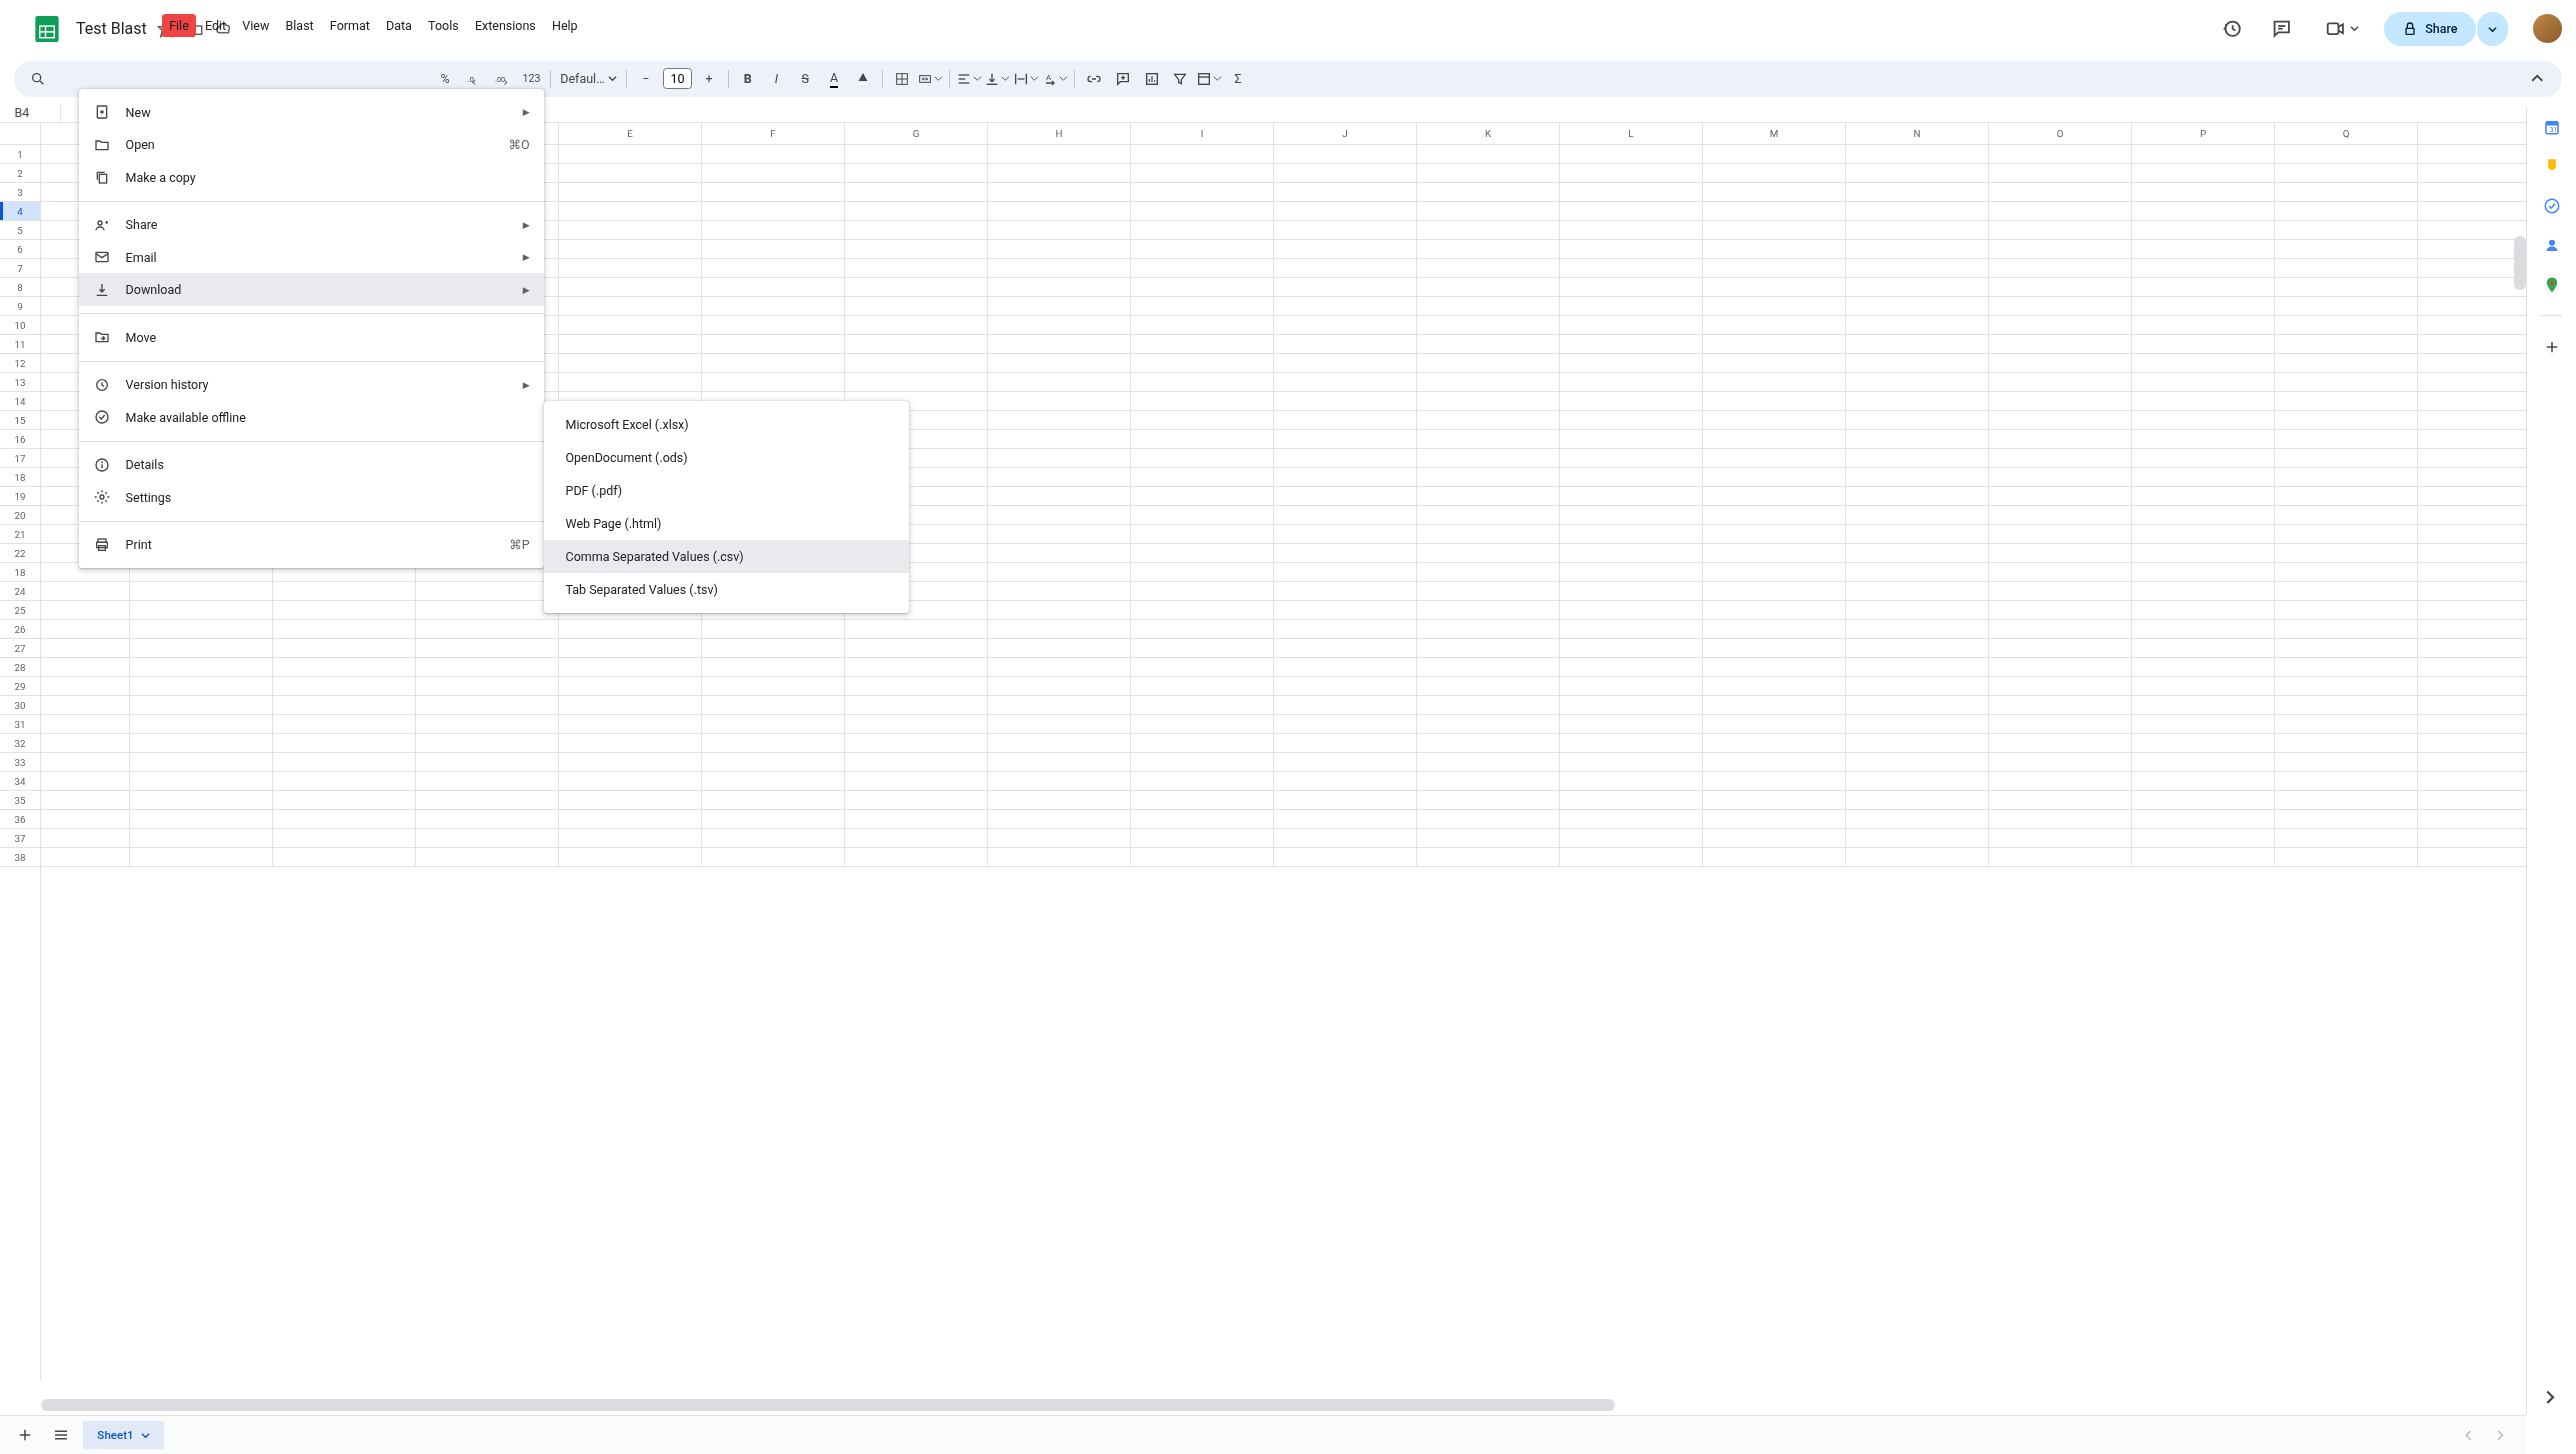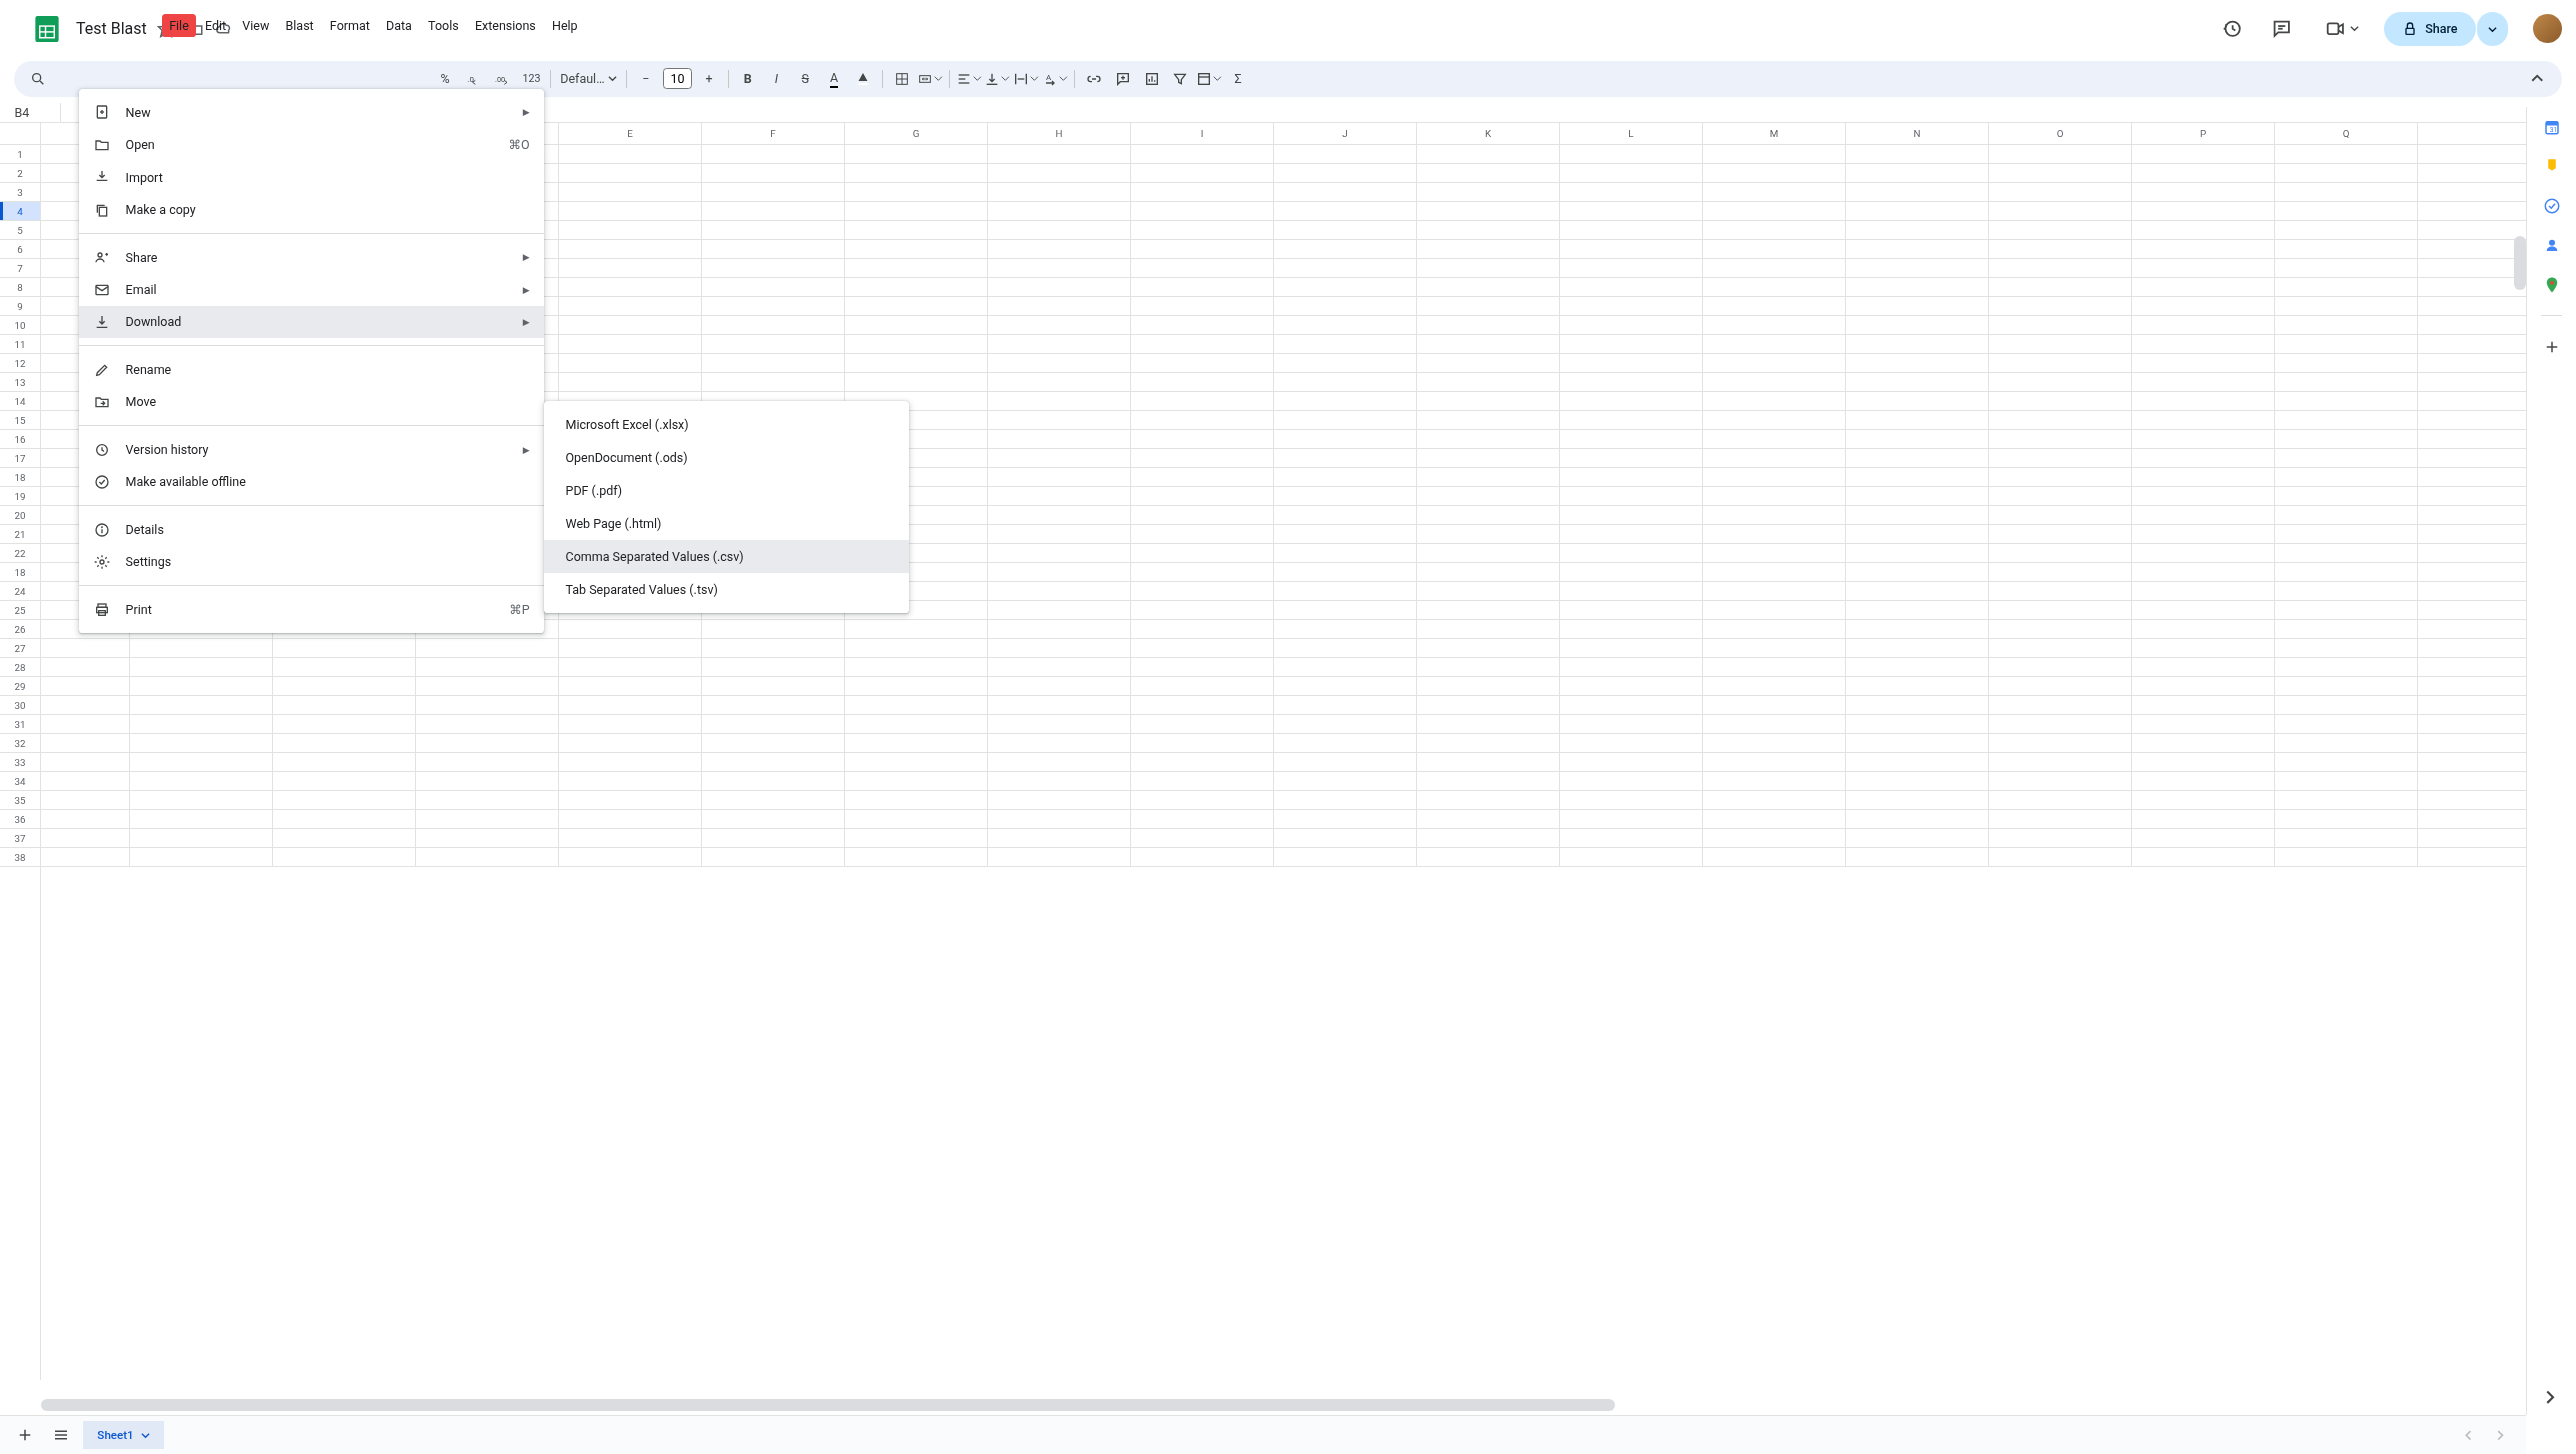--- a/index.html
+++ b/index.html
@@ -1135,28 +1135,20 @@
         <svg width="16" height="16" viewBox="0 0 24 24" fill="none" stroke="#444746" stroke-width="2">
           <path d="M3 6h6l2 2h10v11H3z"></path>
         </svg>
       </span>
     <span class="dd-label">Open</span>
     <span class="dd-shortcut">⌘O</span>
   </div>
   <div class="dd-item">
     <span class="dd-icon">
         <svg width="16" height="16" viewBox="0 0 24 24" fill="none" stroke="#444746" stroke-width="2">
-          <path d="M12 3v10M8 9l4 4 4-4M4 17h16"></path>
-        </svg>
-      </span>
-    <span class="dd-label">Import</span>
-  </div>
-  <div class="dd-item">
-    <span class="dd-icon">
-        <svg width="16" height="16" viewBox="0 0 24 24" fill="none" stroke="#444746" stroke-width="2">
           <rect x="8" y="8" width="11" height="13"></rect>
           <path d="M5 16V5h11"></path>
         </svg>
       </span>
     <span class="dd-label">Make a copy</span>
   </div>
   <div class="dd-sep"></div>
   <div class="dd-item">
     <span class="dd-icon">
         <svg width="16" height="16" viewBox="0 0 24 24" fill="none" stroke="#444746" stroke-width="2">
@@ -1180,28 +1172,20 @@
   <div class="dd-item hover">
     <span class="dd-icon">
         <svg width="16" height="16" viewBox="0 0 24 24" fill="none" stroke="#444746" stroke-width="2">
           <path d="M12 3v12M8 11l4 4 4-4M4 20h16"></path>
         </svg>
       </span>
     <span class="dd-label">Download</span>
     <span class="dd-arrow">▶</span>
   </div>
   <div class="dd-sep"></div>
-  <div class="dd-item">
-    <span class="dd-icon">
-        <svg width="16" height="16" viewBox="0 0 24 24" fill="none" stroke="#444746" stroke-width="2">
-          <path d="M4 20l4-1 11-11-3-3L5 16z"></path>
-        </svg>
-      </span>
-    <span class="dd-label">Rename</span>
-  </div>
   <div class="dd-item">
     <span class="dd-icon">
         <svg width="16" height="16" viewBox="0 0 24 24" fill="none" stroke="#444746" stroke-width="2">
           <path d="M3 6h6l2 2h10v11H3z"></path>
           <path d="M10 14h6M13 11l3 3-3 3"></path>
         </svg>
       </span>
     <span class="dd-label">Move</span>
   </div>
   <div class="dd-sep"></div>

